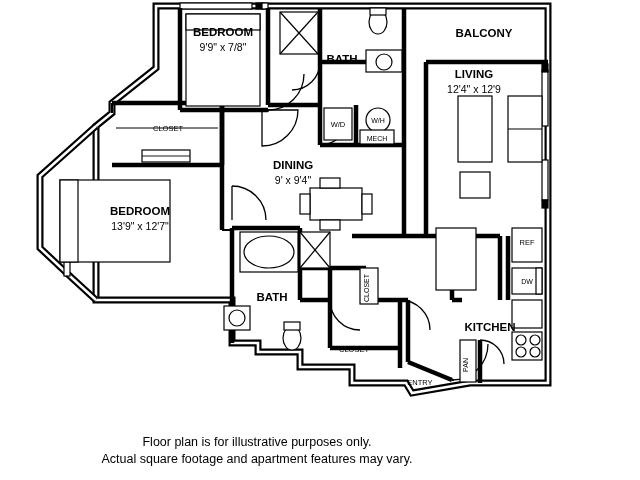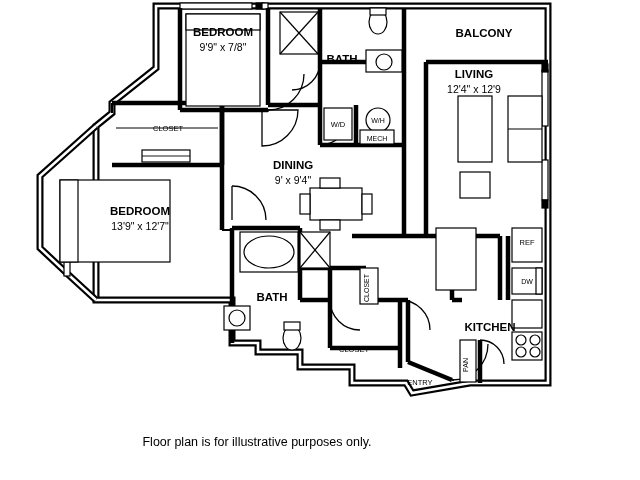--- a/index.html
+++ b/index.html
@@ -251,15 +251,16 @@
 
       <text x="527" y="245" font-size="7.5">REF</text>
       <text x="527" y="284" font-size="7">DW</text>
       <text x="468" y="365" font-size="7" transform="rotate(-90 468 365)">PAN</text>
       <text x="420" y="385" font-size="7.5">ENTRY</text>
     </g>
   </svg>
 
   <div class="disclaimer">
     <div>Floor plan is for illustrative purposes only.</div>
+    <div>Actual square footage and apartment features may vary.</div>
   </div>
 
 </div>
 
 </body></html>

